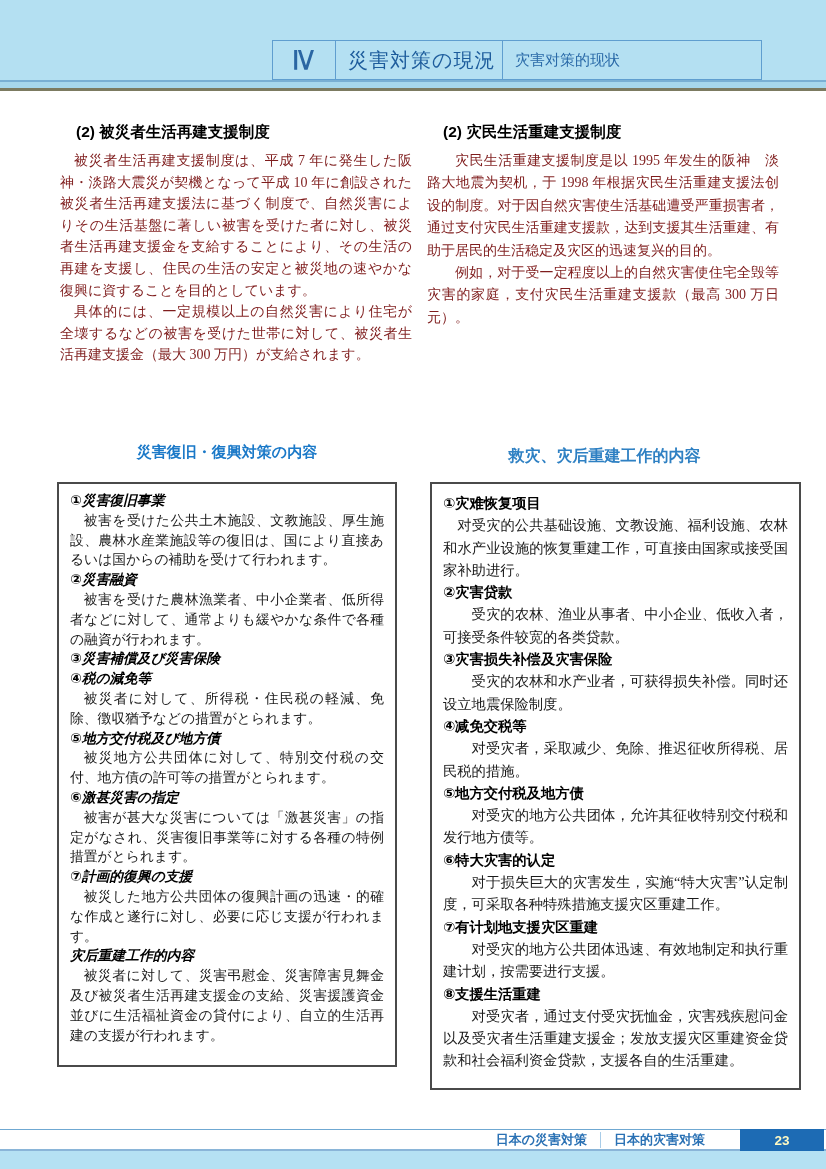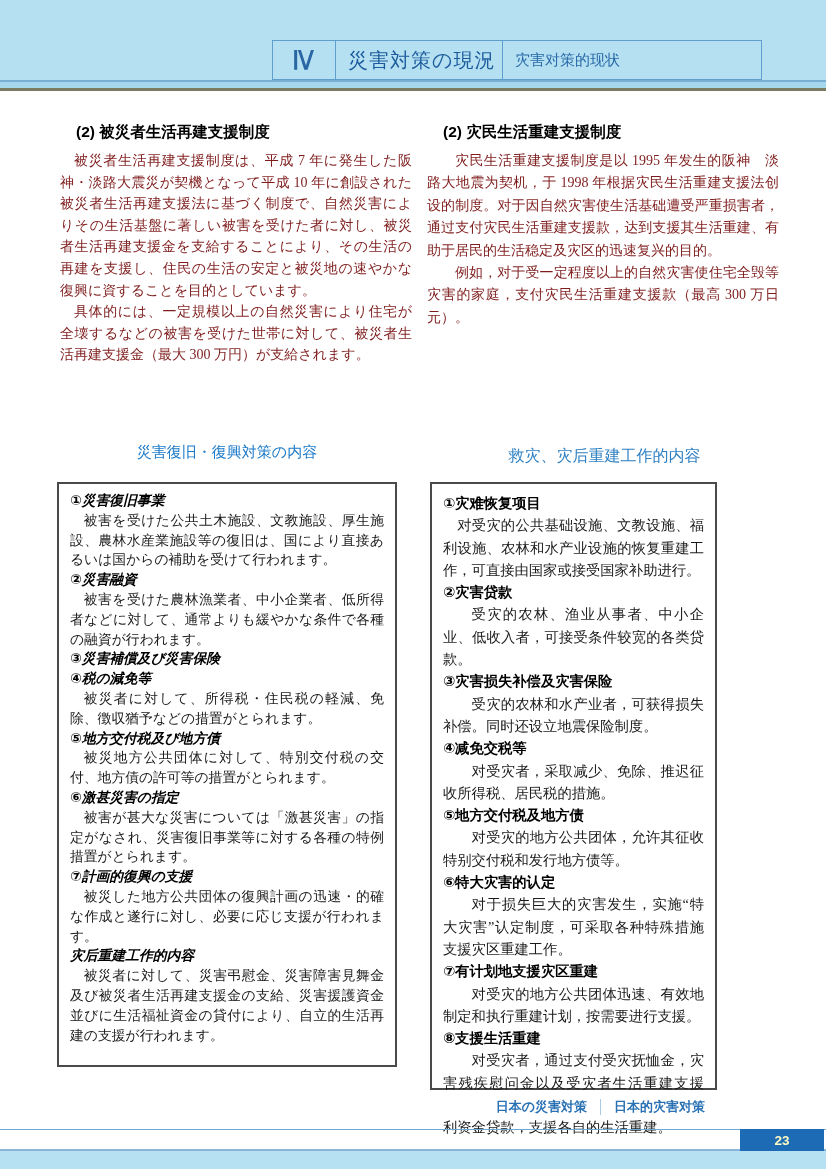--- a/index.html
+++ b/index.html
@@ -36,44 +36,44 @@
   }
   .col{position:absolute;top:134px;width:352px;font-size:14px;color:#7f1d1d;margin-top:16px;}
   .col p{margin:0;text-align:justify;}
   .col-left{left:60px;line-height:21.6px;}
   .col-right{left:427px;line-height:22.4px;}
   .indent1{text-indent:1em;}
   .indent2{text-indent:2em;}
   
   .box-title{
     position:absolute;text-align:center;margin:0;
-    font-family:"Liberation Sans","DejaVu Sans",sans-serif;font-weight:normal;
+    font-family:"Liberation Sans","DejaVu Sans",sans-serif;font-weight:bold;
   }
   .bt-left{left:57px;top:443px;width:340px;font-size:15px;color:#1b79c8;}
   .bt-right{left:430px;top:446px;width:349px;font-size:16px;color:#2e80c3;}
   
   .dbox{
     position:absolute;box-sizing:border-box;border:2px solid #4a4a4a;background:#fff;
     color:#1a1a1a;
   }
   #left-box{left:57px;top:482px;width:340px;height:585px;padding:7px 11px;font-size:13.8px;}
-  #right-box{left:430px;top:482px;width:287px;height:608px;padding:8px 11px;font-size:14.3px;}
+  #right-box{left:430px;top:482px;width:371px;height:608px;padding:8px 11px;font-size:14.3px;}
   .item-h{
     font-family:"Liberation Sans","DejaVu Sans",sans-serif;font-weight:bold;color:#000;
   }
   #left-box .item-h{line-height:19.8px;font-style:italic;}
   #right-box .item-h{line-height:22.3px;}
   .item-b{margin:0;text-align:justify;}
   #left-box .item-b{line-height:19.8px;text-indent:1em;}
   #right-box .item-b{line-height:22.3px;text-indent:2em;}
   #right-box .item-b.first{text-indent:1em;}
   
   .footer-line-top{position:absolute;left:0;top:1129px;width:826px;height:1px;background:#6fa8d2;}
   .footer-bar{
-    position:absolute;left:0;top:1097px;width:826px;height:19px;background:#fff;
+    position:absolute;left:0;top:1130px;width:826px;height:19px;background:#fff;
     display:flex;align-items:center;
     font-family:"Liberation Sans","DejaVu Sans",sans-serif;
     font-size:13px;font-weight:bold;color:#2a71b4;
   }
   .f-spacer{flex:1;}
   .f-ja{padding-right:13px;white-space:nowrap;}
   .f-sep{width:1px;height:16px;background:#a8cce8;}
   .f-zh{width:212px;padding-left:13px;white-space:nowrap;}
   .f-page{
     position:absolute;right:2px;top:1129px;width:84px;height:22px;background:#1d6bb4;

